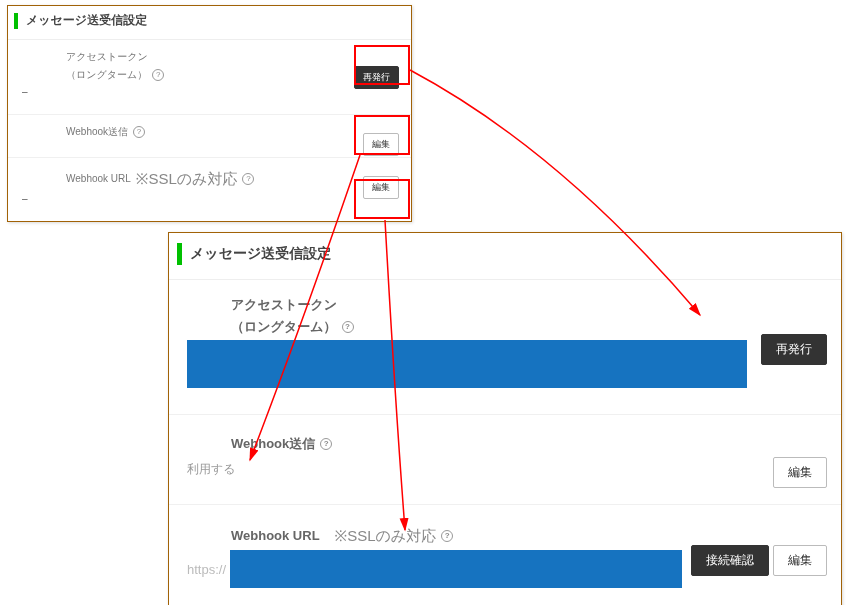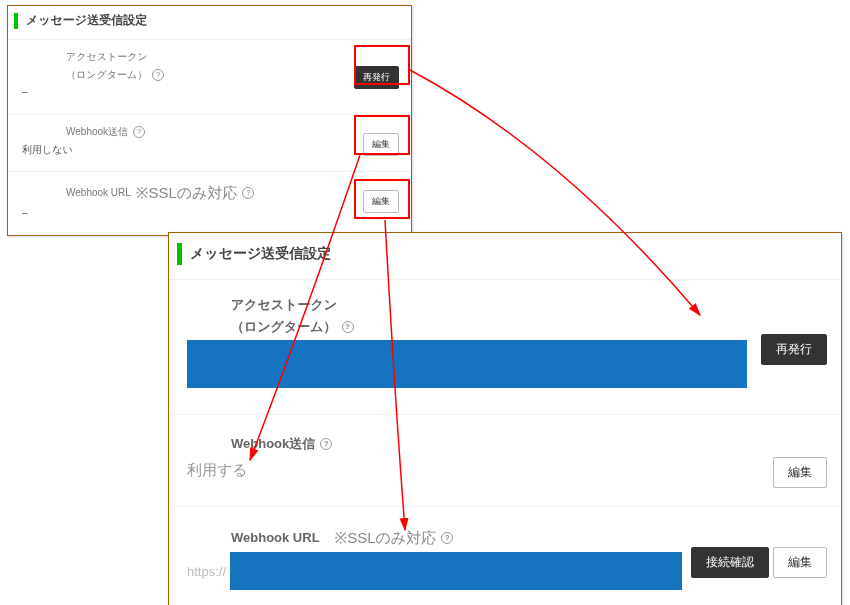--- a/index.html
+++ b/index.html
@@ -134,21 +134,20 @@
     </div>
     <div class="value-line">–</div>
     <button class="btn btn-dark" style="top:26px">再発行</button>
   </div>
 
   <div class="row">
     <div class="label-line">
       <span>Webhook送信</span>
       <span class="q-icon">?</span>
     </div>
-    <div class="value-line">利用しない</div>
     <button class="btn" style="top:18px">編集</button>
   </div>
 
   <div class="row">
     <div class="label-line">
       <span>Webhook URL</span>
       <span class="sub">※SSLのみ対応</span>
       <span class="q-icon">?</span>
     </div>
     <div class="value-line">–</div>
@@ -172,21 +171,21 @@
     </div>
     <div class="token-bar"></div>
     <button class="btn btn-dark" style="top:54px; right:14px">再発行</button>
   </div>
 
   <div class="row" style="padding:20px 18px 26px 18px">
     <div class="label-line" style="font-size:13px;color:#666;font-weight:bold">
       <span>Webhook送信</span>
       <span class="q-icon">?</span>
     </div>
-    <div class="value-line" style="font-size:15px;color:#999;margin-top:8px">利用する</div>
+    <div class="value-line" style="font-size:12px;color:#999;margin-top:8px">利用する</div>
     <button class="btn" style="top:42px; right:14px">編集</button>
   </div>
 
   <div class="row" style="padding:20px 18px 20px 18px">
     <div class="label-line" style="font-size:13px;color:#666;font-weight:bold">
       <span>Webhook URL</span>
       <span class="sub" style="margin-left:10px;font-weight:normal">※SSLのみ対応</span>
       <span class="q-icon">?</span>
     </div>
     <div class="url-bar">

